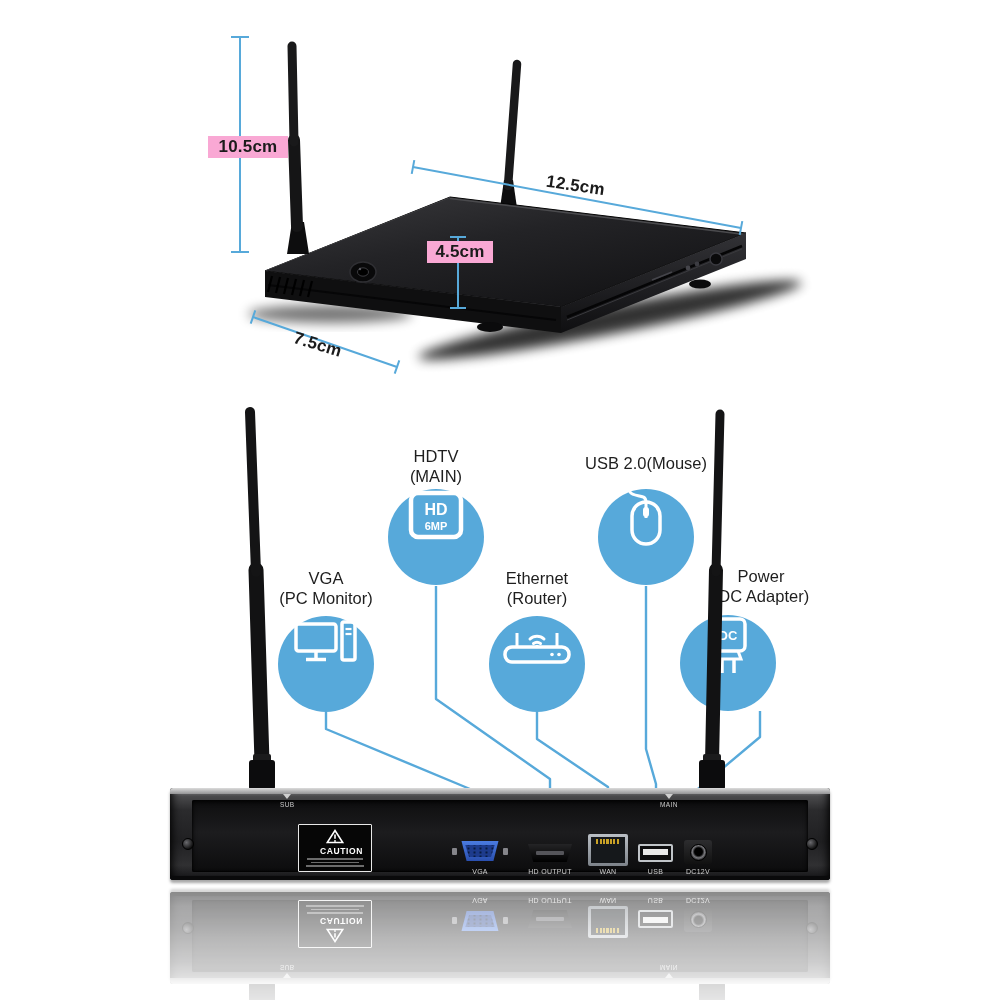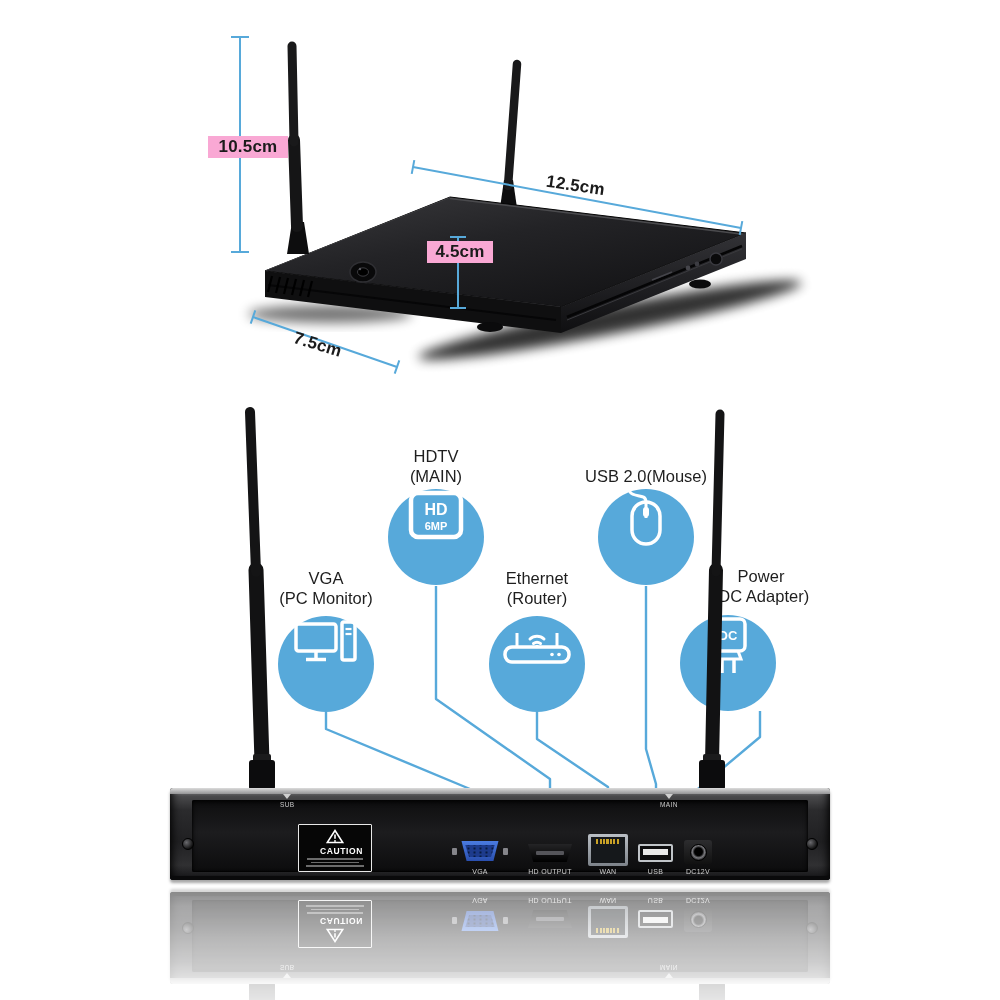--- a/index.html
+++ b/index.html
@@ -220,21 +220,21 @@
     <div class="bubble" style="left:388px;top:489px">
       <svg width="58" height="52" viewBox="0 0 58 52">
         <rect x="4" y="4" width="50" height="44" rx="7" fill="none" stroke="#fff" stroke-width="4.5"></rect>
         <text x="29" y="26" fill="#fff" font-size="16" font-weight="bold" text-anchor="middle">HD</text>
         <text x="29" y="41" fill="#fff" font-size="11" font-weight="bold" text-anchor="middle">6MP</text>
       </svg>
     </div>
   </div>
 
   <div>
-    <div class="callout-label" style="left:546px;top:467px;width:200px">
+    <div class="callout-label" style="left:546px;top:454px;width:200px">
       <div>USB 2.0(Mouse)</div>
     </div>
     <div class="bubble" style="left:598px;top:489px">
       <svg width="56" height="62" viewBox="0 0 56 62">
         <path d="M28,13 C28,4 16,9 12,3" fill="none" stroke="#fff" stroke-width="3" stroke-linecap="round"></path>
         <rect x="14" y="13" width="28" height="42" rx="14" fill="none" stroke="#fff" stroke-width="3.5"></rect>
         <line x1="28" y1="13" x2="28" y2="29" stroke="#fff" stroke-width="3"></line>
         <rect x="25" y="18" width="6" height="10" rx="3" fill="#fff"></rect>
       </svg>
     </div>

